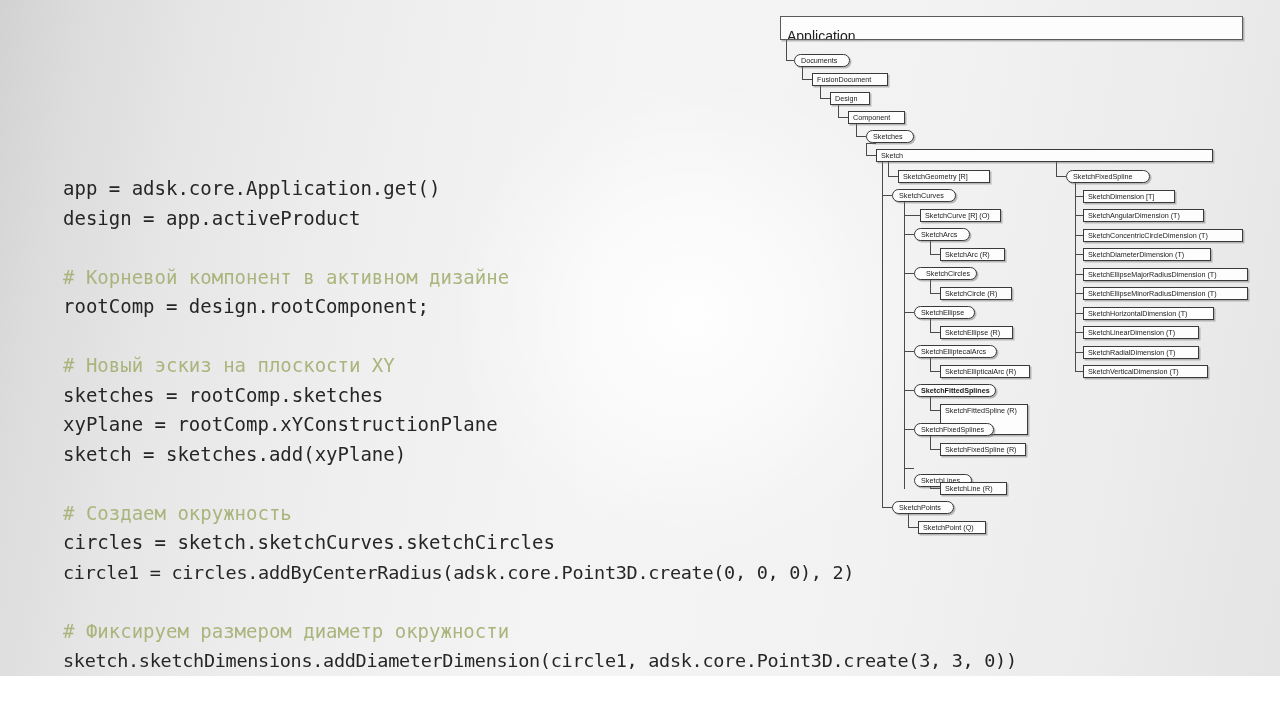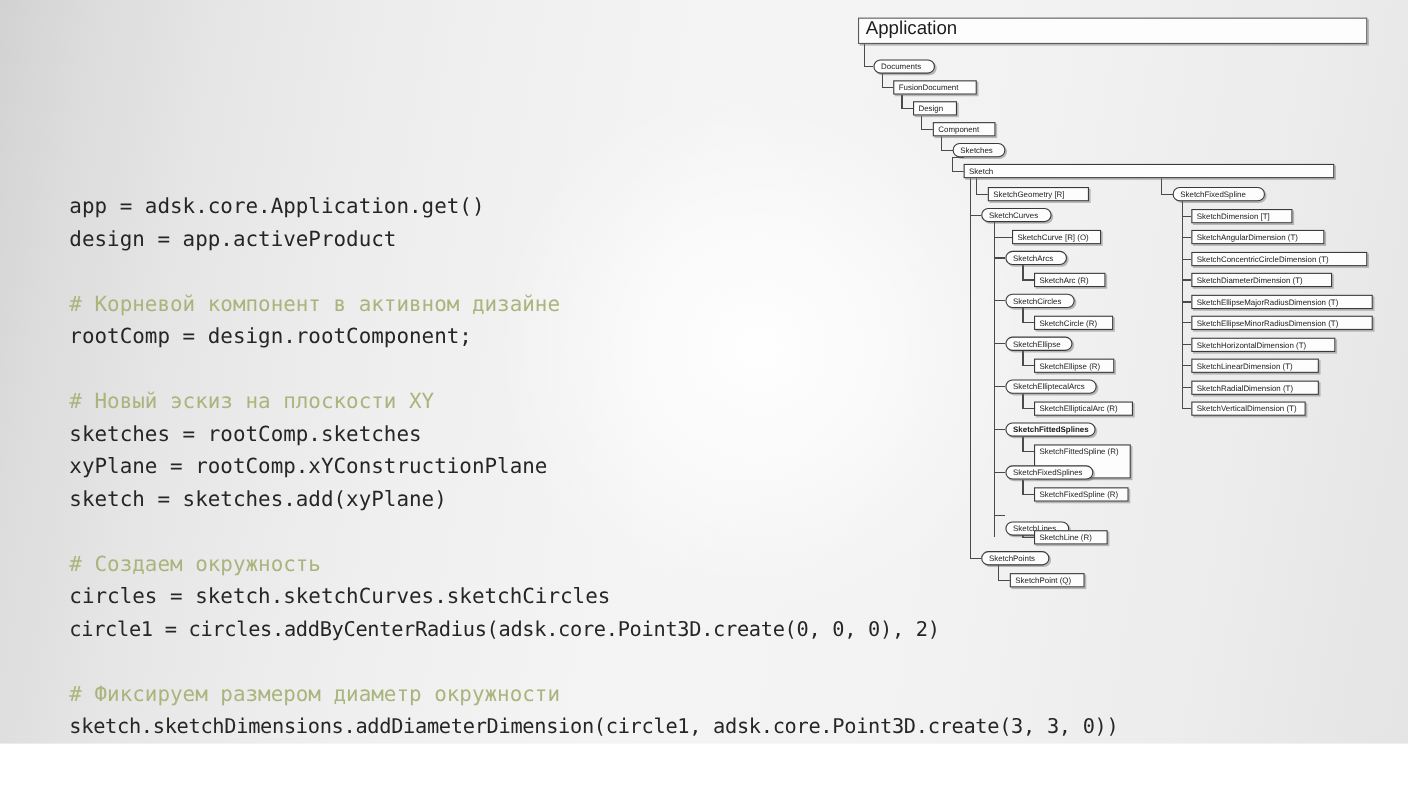--- a/index.html
+++ b/index.html
@@ -56,21 +56,21 @@
     color:#1b1b1b;
     font-size:7.2px;
     line-height:10px;
     padding:1px 3px 1px 4px;
     white-space:nowrap;
     box-shadow:1.5px 1.5px 0 rgba(110,110,110,0.45);
     overflow:hidden;
   }
   .node.rounded{border-radius:9px;padding-left:6px;padding-right:6px;}
   .node.big{
-    font-size:17px;line-height:17px;padding:0 6px;
+    font-size:14px;line-height:17px;padding:11px 6px;
     background:#e0e0e0;
     border:1px solid #5a5a5a;
   }
   .node.bar{
     background:#fdfdfd;
   }
 </style>
 </head>
 <body>
 
@@ -141,21 +141,21 @@
       <div class="node" style="left: 40px; top: 61px; width: 76px; height: 13px;">FusionDocument</div>
       <div class="node" style="left: 58px; top: 80px; width: 40px; height: 13px;">Design</div>
       <div class="node" style="left: 76px; top: 99px; width: 57px; height: 13px;">Component</div>
       <div class="node rounded" style="left: 94px; top: 118px; width: 48px; height: 13px;">Sketches</div>
       <div class="node bar" style="left: 104px; top: 137px; width: 337px; height: 13px;">Sketch</div>
       <div class="node" style="left: 126px; top: 158px; width: 92px; height: 13px;">SketchGeometry  [R]</div>
       <div class="node rounded" style="left: 120px; top: 177px; width: 64px; height: 13px;">SketchCurves</div>
       <div class="node" style="left: 148px; top: 197px; width: 81px; height: 13px;">SketchCurve [R] (O)</div>
       <div class="node rounded" style="left: 142px; top: 216px; width: 56px; height: 13px;">SketchArcs</div>
       <div class="node" style="left: 168px; top: 236px; width: 65px; height: 13px;">SketchArc  (R)</div>
-      <div class="node rounded" style="left: 142px; top: 255px; width: 63px; height: 13px;">SketchCircles</div>
+      <div class="node rounded" style="left: 142px; top: 255px; width: 63px; height: 13px; text-align: right;">SketchCircles</div>
       <div class="node" style="left: 168px; top: 275px; width: 72px; height: 13px;">SketchCircle  (R)</div>
       <div class="node rounded" style="left: 142px; top: 294px; width: 61px; height: 13px;">SketchEllipse</div>
       <div class="node" style="left: 168px; top: 314px; width: 73px; height: 13px;">SketchEllipse  (R)</div>
       <div class="node rounded" style="left: 142px; top: 333px; width: 83px; height: 13px;">SketchElliptecalArcs</div>
       <div class="node" style="left: 168px; top: 353px; width: 90px; height: 13px;">SketchEllipticalArc  (R)</div>
       <div class="node rounded" style="left: 142px; top: 372px; width: 82px; height: 13px; font-weight: bold;">SketchFittedSplines</div>
       <div class="node" style="left: 168px; top: 392px; width: 88px; height: 31px;">SketchFittedSpline  (R)</div>
       <div class="node rounded" style="left: 142px; top: 411px; width: 80px; height: 13px;">SketchFixedSplines</div>
       <div class="node" style="left: 168px; top: 431px; width: 86px; height: 13px;">SketchFixedSpline  (R)</div>
       <div class="node rounded" style="left: 142px; top: 462px; width: 58px; height: 13px;">SketchLines</div>
@@ -165,17 +165,17 @@
       <div class="node rounded" style="left: 294px; top: 158px; width: 84px; height: 13px;">SketchFixedSpline</div>
       <div class="node" style="left: 311px; top: 178px; width: 92px; height: 13px;">SketchDimension  [T]</div>
       <div class="node" style="left: 311px; top: 197px; width: 121px; height: 13px;">SketchAngularDimension   (T)</div>
       <div class="node" style="left: 311px; top: 217px; width: 160px; height: 13px;">SketchConcentricCircleDimension   (T)</div>
       <div class="node" style="left: 311px; top: 236px; width: 128px; height: 13px;">SketchDiameterDimension   (T)</div>
       <div class="node" style="left: 311px; top: 256px; width: 165px; height: 13px;">SketchEllipseMajorRadiusDimension  (T)</div>
       <div class="node" style="left: 311px; top: 275px; width: 165px; height: 13px;">SketchEllipseMinorRadiusDimension  (T)</div>
       <div class="node" style="left: 311px; top: 295px; width: 131px; height: 13px;">SketchHorizontalDimension  (T)</div>
       <div class="node" style="left: 311px; top: 314px; width: 116px; height: 13px;">SketchLinearDimension   (T)</div>
       <div class="node" style="left: 311px; top: 334px; width: 116px; height: 13px;">SketchRadialDimension   (T)</div>
-      <div class="node" style="left: 311px; top: 353px; width: 104px; height: 13px;">SketchVerticalDimension   (T)</div>
+      <div class="node" style="left: 311px; top: 353px; width: 125px; height: 13px;">SketchVerticalDimension   (T)</div>
     </div>
 
 
 </div>
 
 </body></html>

